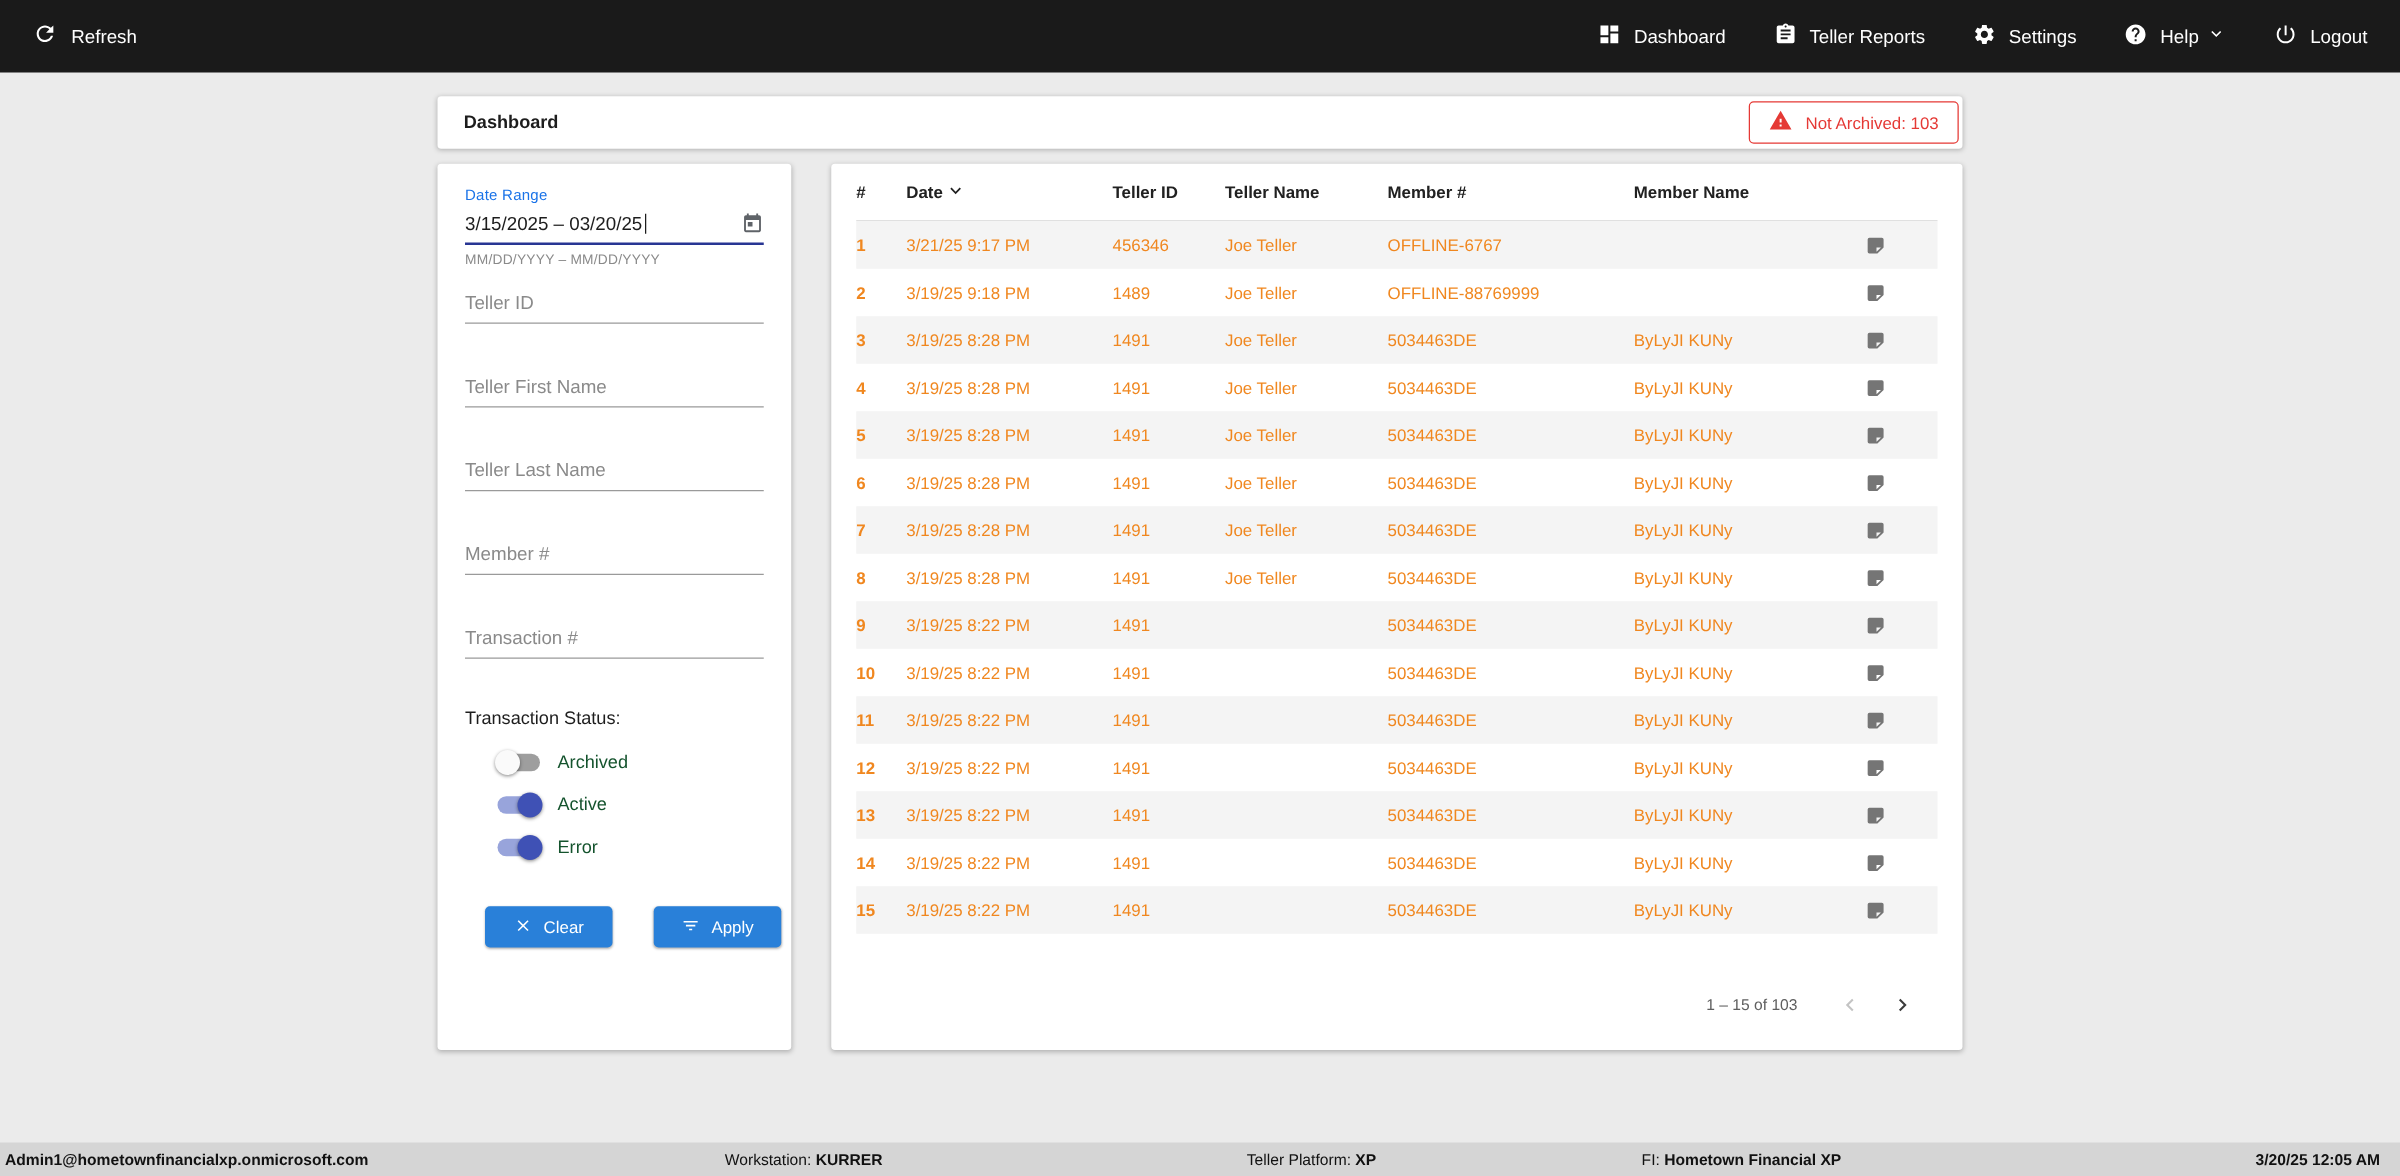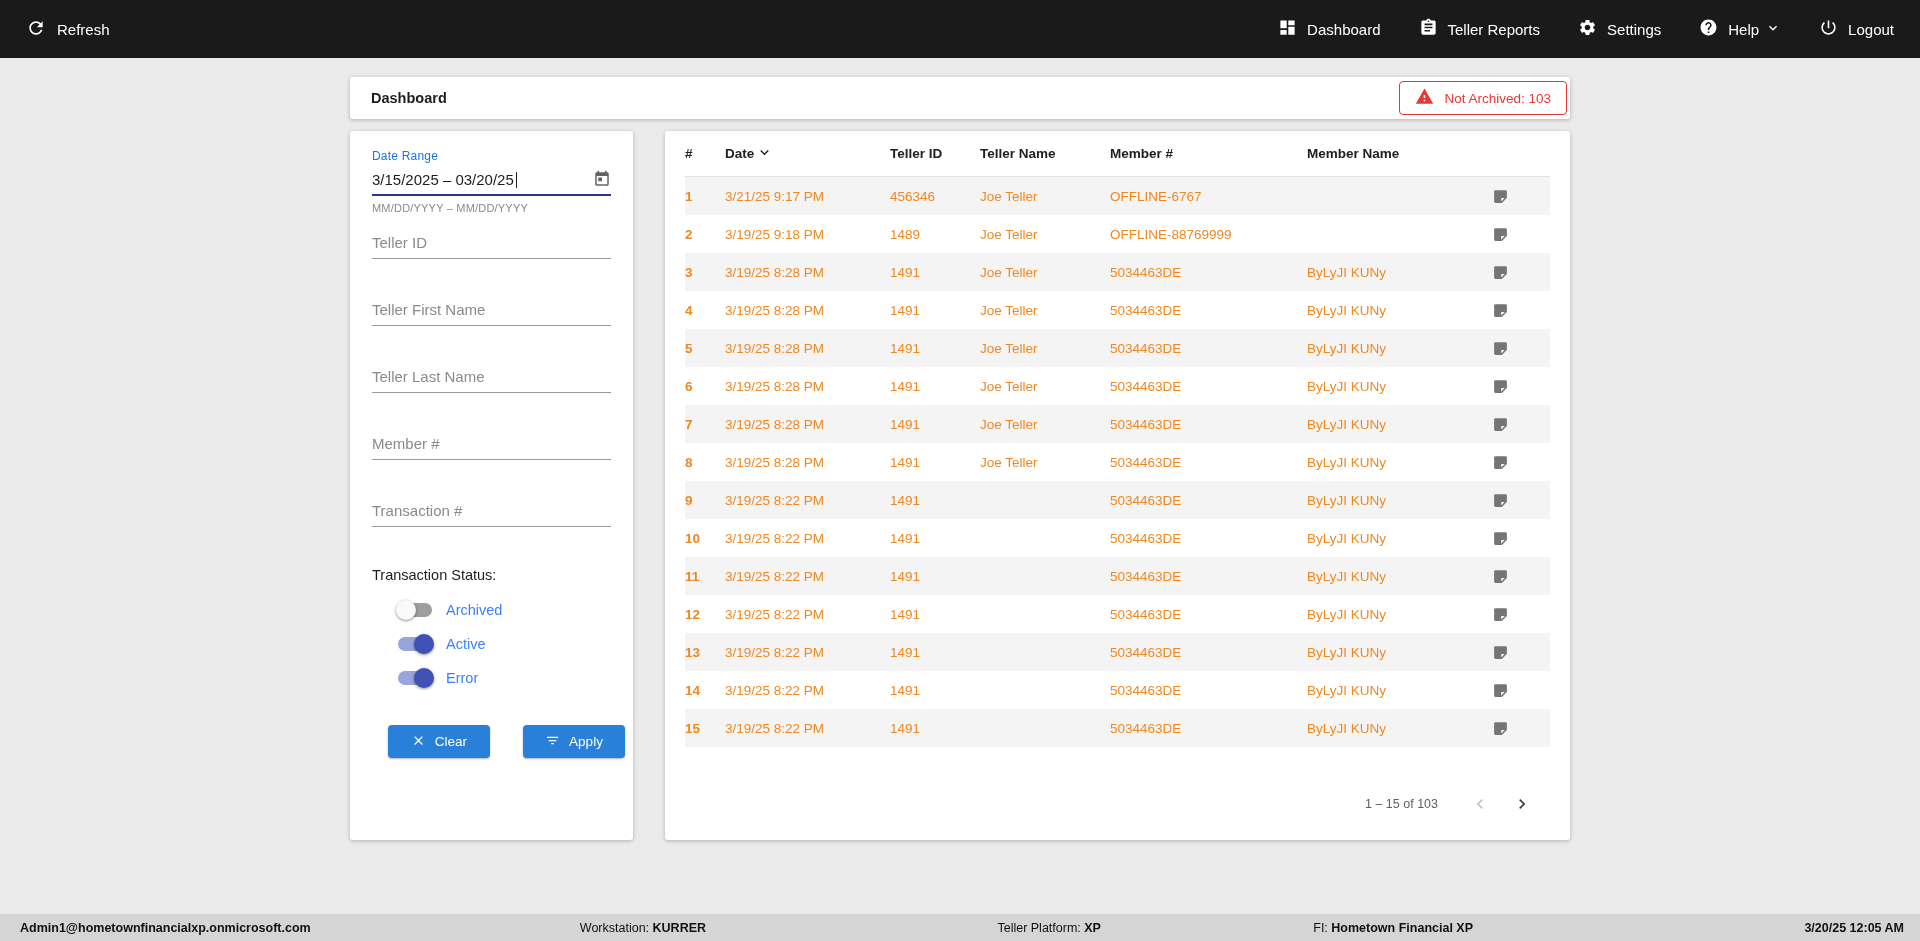--- a/index.html
+++ b/index.html
@@ -38,21 +38,21 @@
   .text-field.first { margin-top:15px; }
   .text-field input { width:100%; border:none; border-bottom:1px solid #9A9A9A; background:transparent; font-family:"Liberation Sans",sans-serif; font-size:15px; padding:5px 0 7px; color:#1d1d1d; outline:none; }
   .text-field input::placeholder { color:#8a8a8a; }
   .status-label { font-size:14.5px; color:#1d1d1d; margin-top:40px; }
   .toggle-row { margin:14px 0 8px 26px; display:flex; align-items:center; gap:14px; height:26px; }
   .toggle-row + .toggle-row { margin-top:8px;text-align:center; }
   .switch { width:34px; height:14px; border-radius:7px; background:#9e9e9e; position:relative; cursor:pointer; flex:none; }
   .switch .knob { width:20px; height:20px; border-radius:50%; background:#fafafa; position:absolute; top:-3px; left:-2px; box-shadow:0 1px 3px rgba(0,0,0,.45); transition:left .1s; }
   .switch.on { background:#98A4DB; }
   .switch.on .knob { left:16px; background:#3F51B5; }
-  .toggle-label { font-size:14.5px; color:#3b82f6; }
+  .toggle-label { font-size:14.5px; color:#14532d; }
   .btn-row { display:flex; gap:33px; margin-top:34px; margin-left:16px; }
   .btn { display:inline-flex; align-items:center; justify-content:center; gap:9px; background:#2980D9; color:#fff; border:none; border-radius:4px; height:33px; min-width:102px; padding:0 13px; font-size:13.5px; font-family:"Liberation Sans",sans-serif; cursor:pointer; box-shadow:0 1px 2px rgba(0,0,0,.3); }
   .btn svg { fill:#fff; }
 
   
   .table-card { flex:1; height:709px; display:flex; flex-direction:column; padding:0 20px 14px; }
   .thead, .row { display:grid; grid-template-columns:40px 165px 90px 130px 197px 185px 1fr; align-items:center; }
   .thead { height:46px; border-bottom:1px solid #E0E0E0; font-size:13.5px; font-weight:bold; color:#212121; }
   .th-date { display:flex; align-items:center; gap:2px; cursor:pointer; }
   .th-date svg { fill:#212121; }
@@ -65,21 +65,21 @@
 
   .pagination { margin-top:auto; display:flex; align-items:center; justify-content:flex-end; gap:14px; padding:10px 14px 8px 0; color:#5f5f5f; font-size:12.5px; }
   .pg-btn { background:none; border:none; cursor:pointer; display:flex; padding:4px; }
   .pg-btn.prev svg { fill:#C4C4C4; }
   .pg-btn.next svg { fill:#3c3c3c; }
   .pg-label { margin-right:14px; }
 
   
   .footer { position:absolute; left:0; right:0; bottom:0; height:27px; background:#D5D5D5; font-size:12.5px; color:#111; }
   .footer .seg { position:absolute; top:50%; transform:translateY(-50%); white-space:nowrap; }
-  .seg-user { left:20px; font-weight:bold; }
+  .seg-user { left:4px; font-weight:bold; }
   .seg-ws { left:30.2%; }
   .seg-platform { left:50.7%;margin-left:24px; }
   .seg-fi { left:68.4%; }
   .seg-time { right:16px; font-weight:bold; }
   .footer b { font-weight:bold; }
 </style>
 </head>
 <body>
 
 <div class="topbar">

